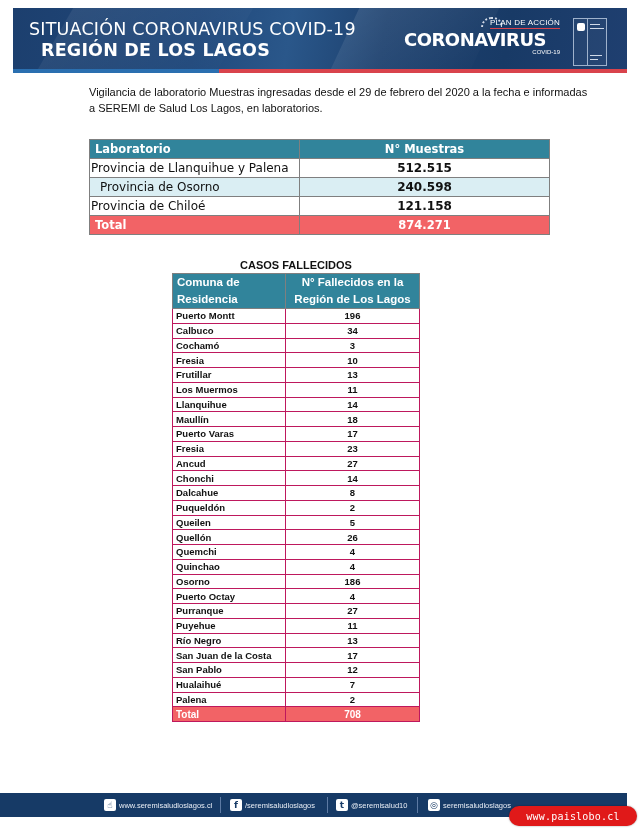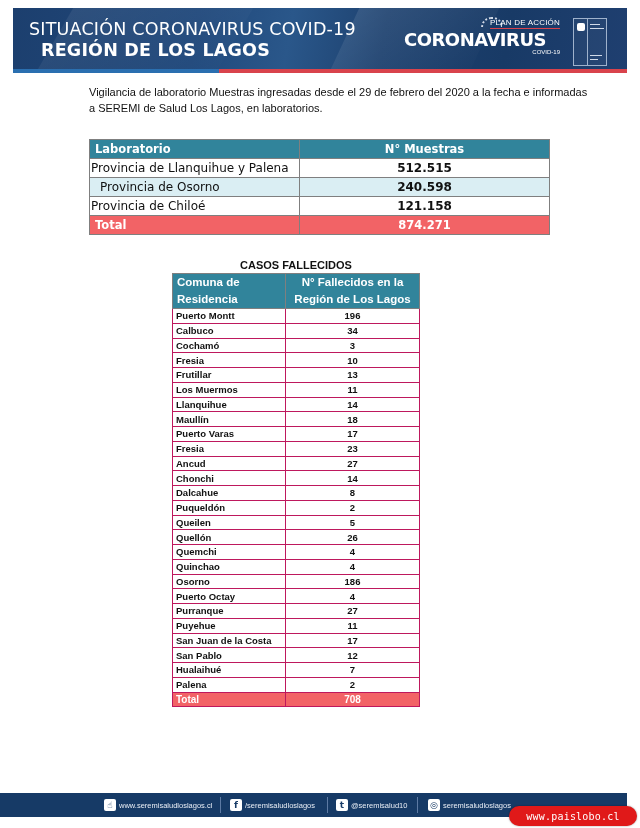--- a/index.html
+++ b/index.html
@@ -270,20 +270,24 @@
       </tr>
     <tr>
         <td>Purranque</td>
         <td class="num">27</td>
       </tr>
     <tr>
         <td>Puyehue</td>
         <td class="num">11</td>
       </tr>
     <tr>
+        <td>Río Negro</td>
+        <td class="num">13</td>
+      </tr>
+    <tr>
         <td>San Juan de la Costa</td>
         <td class="num">17</td>
       </tr>
     <tr>
         <td>San Pablo</td>
         <td class="num">12</td>
       </tr>
     <tr>
         <td>Hualaihué</td>
         <td class="num">7</td>

